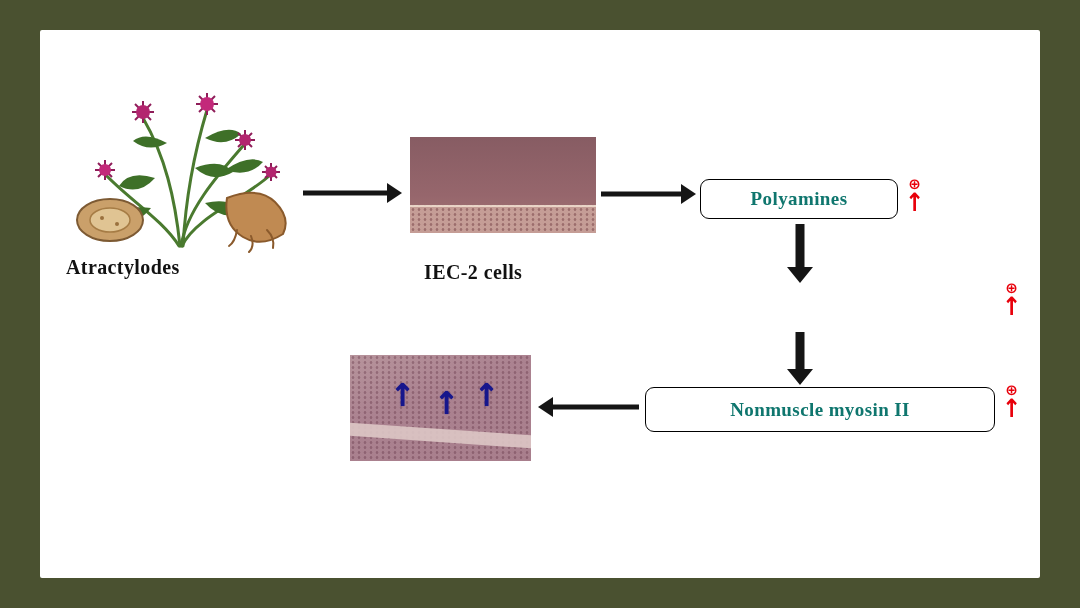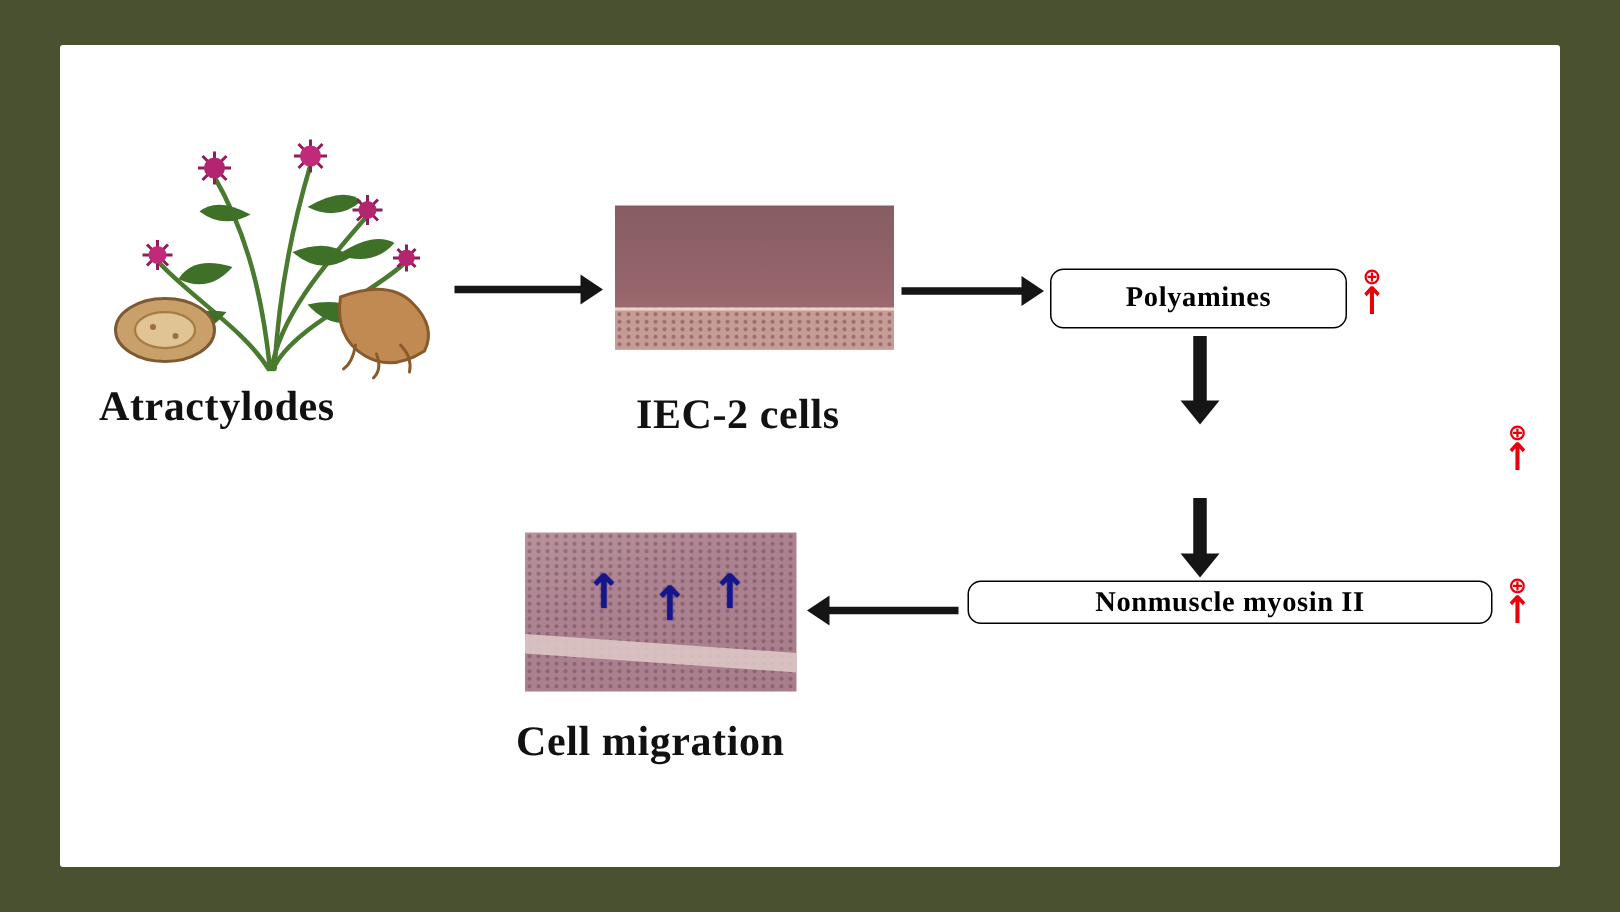--- a/index.html
+++ b/index.html
@@ -7,28 +7,28 @@
     position:relative; width:1080px; height:608px; overflow:hidden;
     background:#4a5130;
     font-family:"Liberation Serif","DejaVu Serif",serif;
   }
   .panel {
     position:absolute; left:40px; top:30px; width:1000px; height:548px;
     background:#ffffff; border-radius:2px;
   }
   
   .lbl {
-    position:absolute; font-weight:700; font-size:28px; color:#111;
+    position:absolute; font-weight:700; font-size:20px; color:#111;
     letter-spacing:0.4px; white-space:nowrap;
   }
   
   .node {
     position:absolute; display:flex; align-items:center; justify-content:center;
     background:#ffffff; border:1.7px solid #000; border-radius:9px;
-    font-weight:700; font-size:19px; color:#000000; letter-spacing:0.4px;
+    font-weight:700; font-size:19px; color:#0f766e; letter-spacing:0.4px;
     box-sizing:border-box;
   }
   
   .arrow { position:absolute; }
   .arrow .shaft { position:absolute; background:#151515; }
   .arrow .head  { position:absolute; width:0; height:0; }
   .arrow.right .shaft { left:0; right:14px; top:50%; transform:translateY(-50%); height:5px; }
   .arrow.right .head  { right:0; top:50%; transform:translateY(-50%);
     border-top:10px solid transparent; border-bottom:10px solid transparent; border-left:15px solid #151515; }
   .arrow.left .shaft { right:0; left:14px; top:50%; transform:translateY(-50%); height:5px; }
@@ -202,33 +202,32 @@
   <div class="upreg" style="left:1002px; top:281px;">
     <span class="oplus">⊕</span>
     <span class="uparr">↑</span>
   </div>
 
   <div class="arrow down" style="left:787px; top:332px; height:53px;">
     <div class="shaft"></div>
     <div class="head"></div>
   </div>
 
-  <div class="node" style="left:645px; top:387px; width:350px; height:29px;">
+  <div class="node" style="left:645px; top:387px; width:350px; height:45px;">
     <span>Nonmuscle myosin II</span>
   </div>
   <div class="upreg" style="left:1002px; top:383px;">
     <span class="oplus">⊕</span>
     <span class="uparr">↑</span>
   </div>
 
   <div class="arrow left" style="left:538px; top:397px; width:101px; height:20px;">
     <div class="shaft"></div>
     <div class="head"></div>
   </div>
 
   <div class="micro migr">
     <div class="streak"></div>
     <span class="blue-arrow" style="left:40px; top:26px;">↑</span>
     <span class="blue-arrow" style="left:84px; top:34px;">↑</span>
     <span class="blue-arrow" style="left:124px; top:26px;">↑</span>
   </div>
-  <div class="lbl" style="left:344px; top:479px;">Cell migration</div>
 </div>
 
 </body></html>

